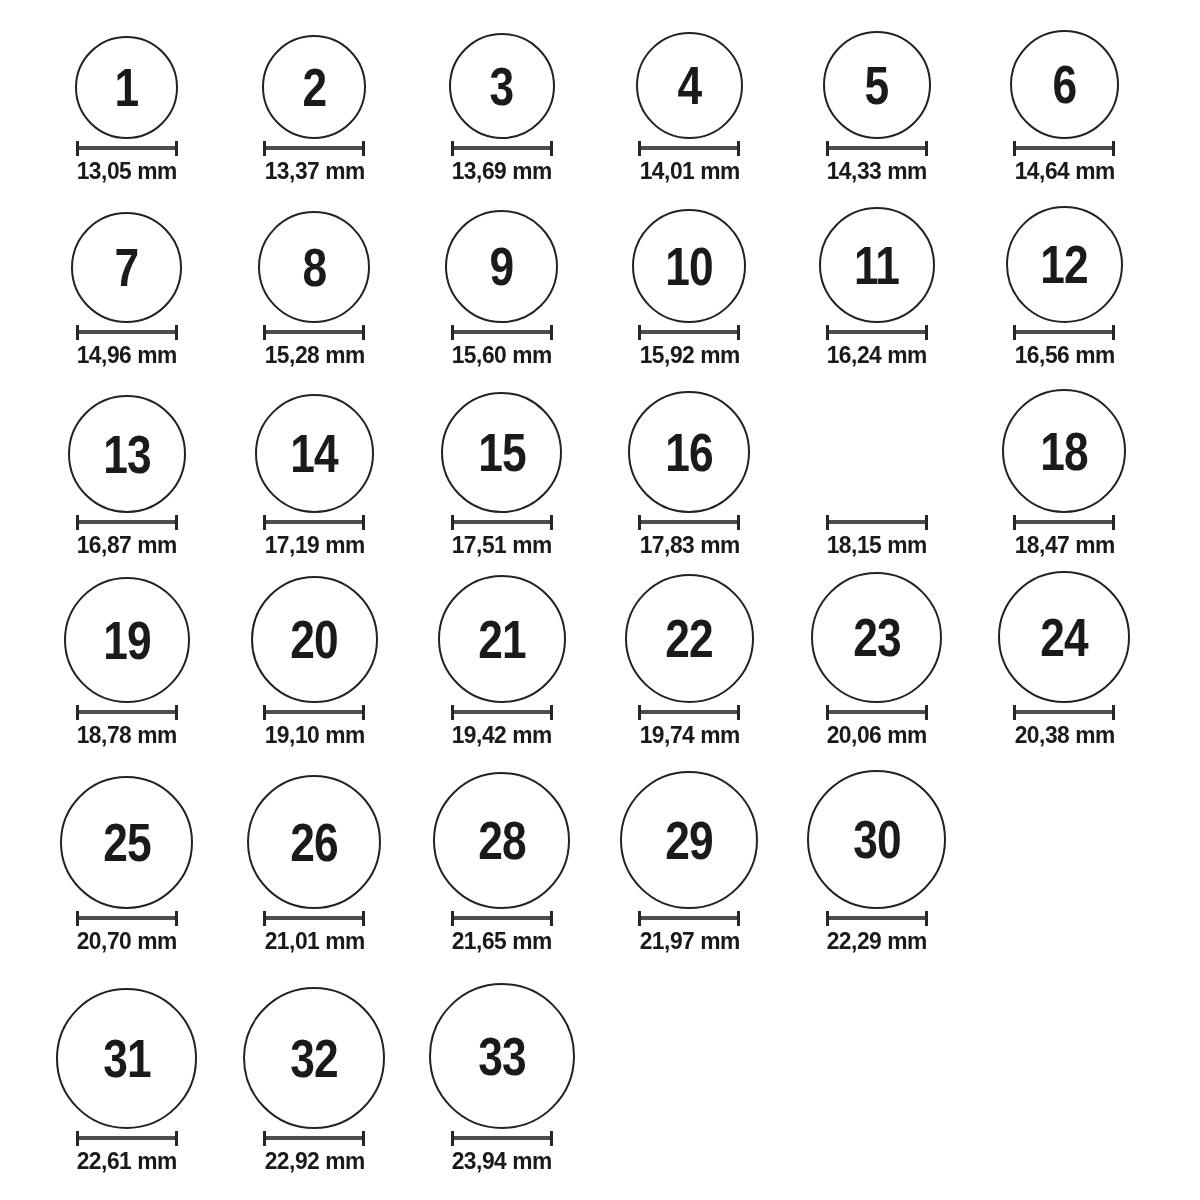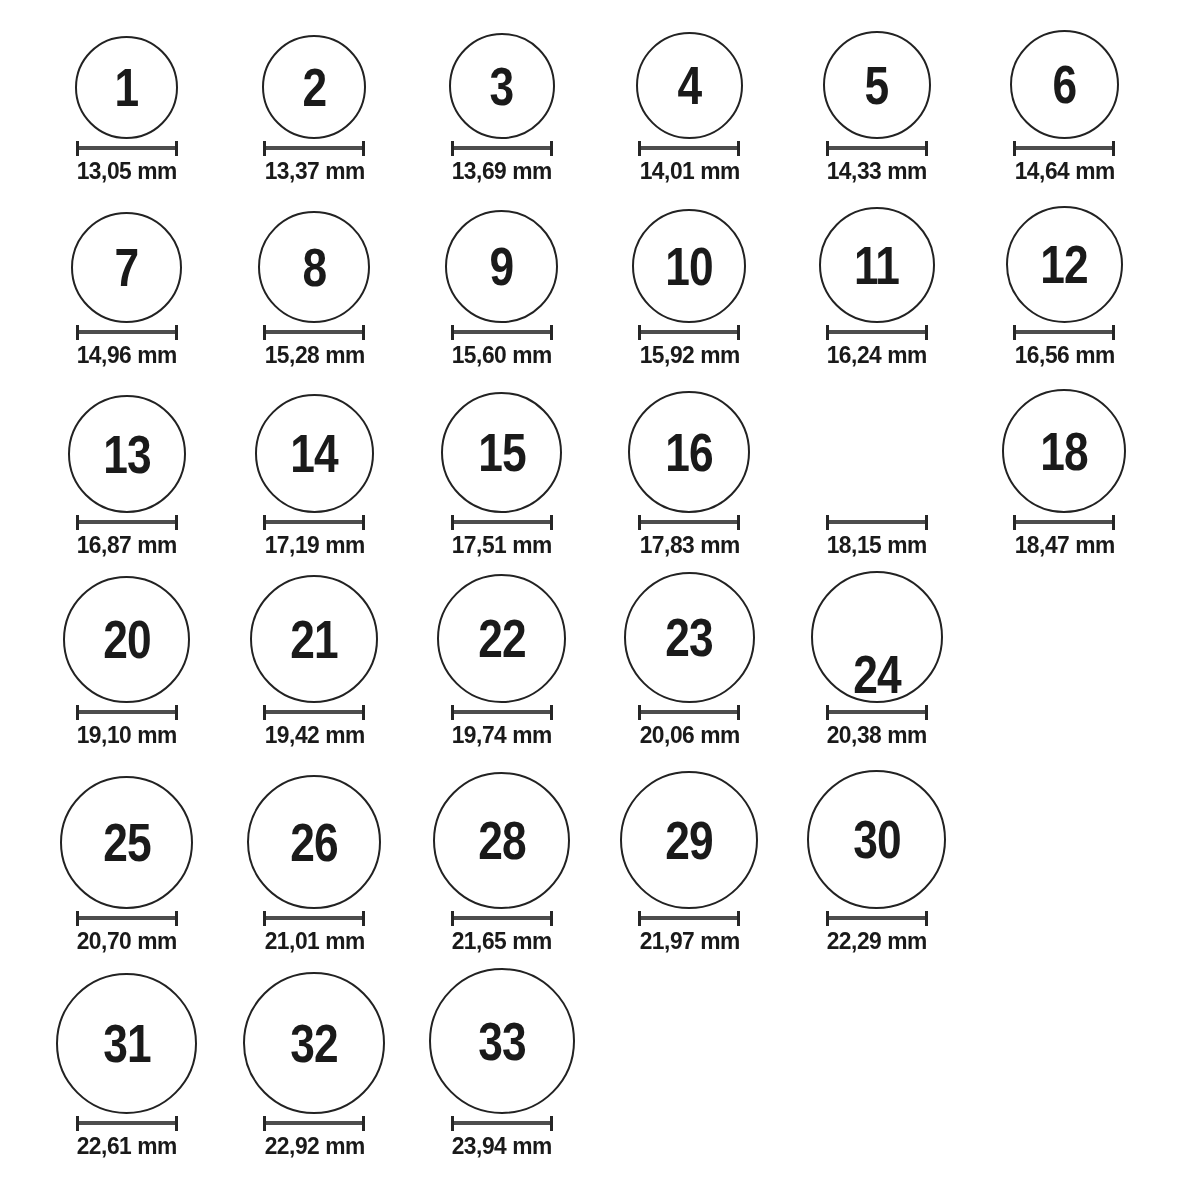--- a/index.html
+++ b/index.html
@@ -14,21 +14,21 @@
   .row:nth-child(2){height:184px}
   .row:nth-child(3){height:190px}
   .row:nth-child(4){height:190px}
   .row:nth-child(5){height:206px}
   .row:nth-child(6){height:243px}
   .cell{
     width:187.5px;box-sizing:border-box;flex:none;
     display:flex;flex-direction:column;align-items:center;justify-content:flex-end;
     padding-bottom:4px;
   }
-  .row:nth-child(6) .cell{padding-bottom:42px}
+  .row:nth-child(6) .cell{padding-bottom:27px}
   .circle{
     border:2px solid var(--stroke,#222);
     border-radius:50%;
     box-sizing:border-box;flex:none;
     display:flex;align-items:center;justify-content:center;
     background:var(--bg,#fff);
   }
   .num{
     font-size:54px;font-weight:700;line-height:1;
     color:var(--ink,#1a1a1a);
@@ -194,20 +194,27 @@
 
   <div class="cell">
     <div class="circle" style="width: 124px; height: 124px;">
       <span class="num">18</span>
     </div>
     <div class="mline"></div>
     <div class="mlabel">18,47 mm</div>
   </div>
 </div>
   <div class="row">
+  <div class="cell">
+    <div class="circle" style="width: 126px; height: 126px;">
+      <span class="num">19</span>
+    </div>
+    <div class="mline"></div>
+    <div class="mlabel">18,78 mm</div>
+  </div>
 
   <div class="cell">
     <div class="circle" style="width: 127px; height: 127px; justify-content: center;">
       <span class="num">20</span>
     </div>
     <div class="mline"></div>
     <div class="mlabel">19,10 mm</div>
   </div>
 
   <div class="cell">
@@ -228,21 +235,21 @@
 
   <div class="cell">
     <div class="circle" style="width: 131px; height: 131px; text-align: center;">
       <span class="num">23</span>
     </div>
     <div class="mline"></div>
     <div class="mlabel">20,06 mm</div>
   </div>
 
   <div class="cell">
-    <div class="circle" style="width: 132px; height: 132px; align-items: flex-end;">
+    <div class="circle" style="width: 132px; height: 132px;">
       <span class="num">24</span>
     </div>
     <div class="mline"></div>
     <div class="mlabel">20,38 mm</div>
   </div>
 </div>
   <div class="row">
   <div class="cell">
     <div class="circle" style="width: 133px; height: 133px; text-align: center;">
       <span class="num">25</span>

